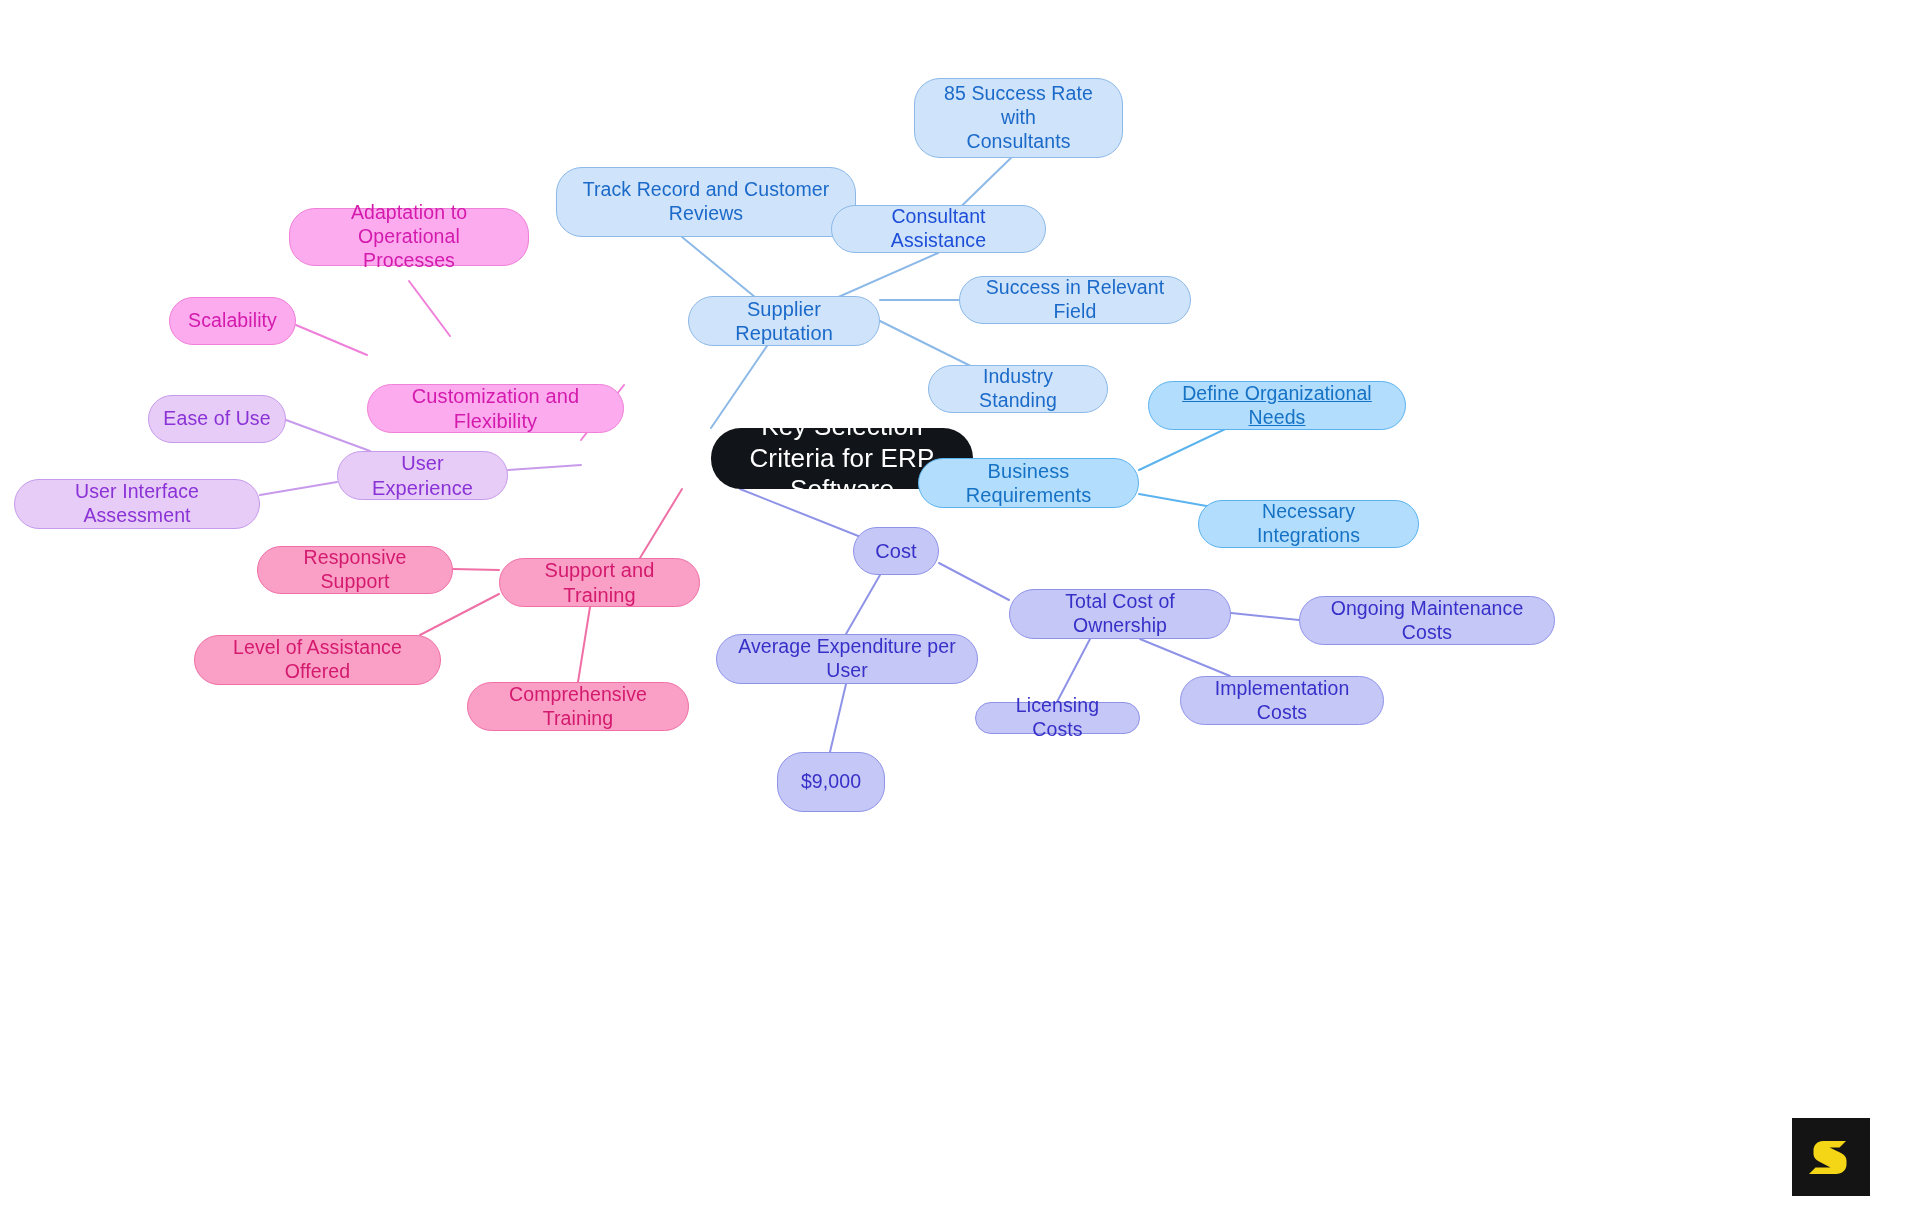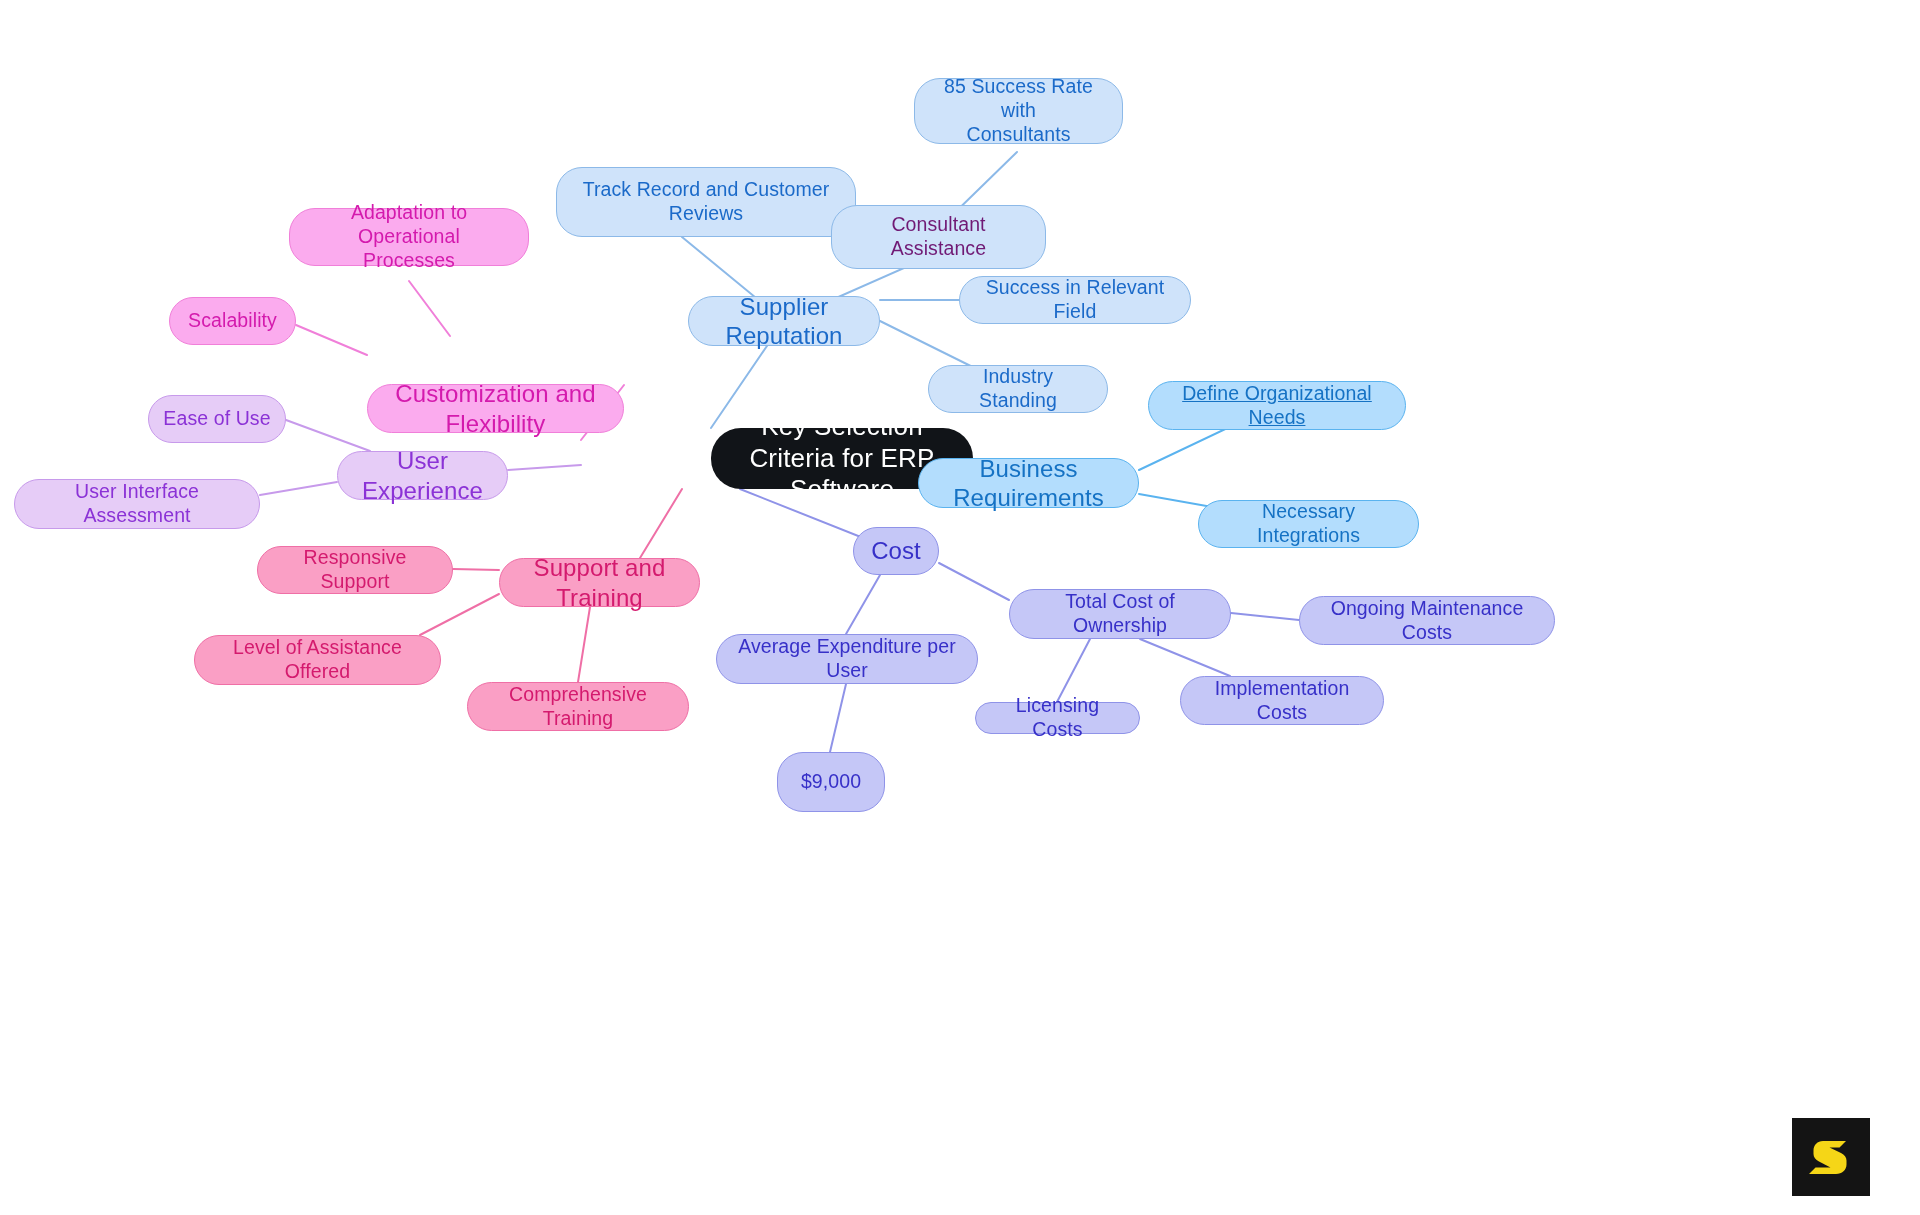--- a/index.html
+++ b/index.html
@@ -44,21 +44,21 @@
     letter-spacing: 0.1px;
   }
   .node.root {
     border-radius: 30px;
     border: none;
     color: #ffffff;
     background: #111418;
     font-size: 26px;
     letter-spacing: 0.2px;
   }
-  .node.lvl1 { font-size: 24px; }
+  .node.lvl1 { font-size: 20px; }
   .node.lvl2 { font-size: 19.5px; }
 
   #logo {
     position: absolute;
     left: 1792px;
     top: 1118px;
     width: 78px;
     height: 78px;
     background: #141414;
     display: flex;
@@ -98,22 +98,22 @@
       <line x1="624" y1="385" x2="581" y2="440" stroke="#f07fd9" stroke-width="2" stroke-linecap="round"></line>
       <line x1="450" y1="336" x2="409" y2="281" stroke="#f07fd9" stroke-width="2" stroke-linecap="round"></line>
       <line x1="367" y1="355" x2="296" y2="325" stroke="#f07fd9" stroke-width="2" stroke-linecap="round"></line>
     </svg>
   <div id="nodes">
       <div class="node root" style="left: 711px; top: 428px; width: 262px; height: 61px; background: rgb(17, 20, 24); color: rgb(255, 255, 255);">Key Selection Criteria for ERP
 Software</div>
       <div class="node lvl1" style="left: 688px; top: 296px; width: 192px; height: 50px; background: rgb(207, 227, 250); border-color: rgb(140, 185, 232); color: rgb(27, 106, 201);">Supplier Reputation</div>
       <div class="node lvl2" style="left: 556px; top: 167px; width: 300px; height: 70px; background: rgb(207, 227, 250); border-color: rgb(140, 185, 232); color: rgb(27, 106, 201);">Track Record and Customer
 Reviews</div>
-      <div class="node lvl2" style="left: 831px; top: 205px; width: 215px; height: 64px; background: rgb(207, 227, 250); border-color: rgb(140, 185, 232); color: #701a75;">Consultant Assistance</div>
-      <div class="node lvl2" style="left: 914px; top: 78px; width: 209px; height: 66px; background: rgb(207, 227, 250); border-color: rgb(140, 185, 232); color: rgb(27, 106, 201);">85 Success Rate with
+      <div class="node lvl2" style="left: 831px; top: 205px; width: 215px; height: 48px; background: rgb(207, 227, 250); border-color: rgb(140, 185, 232); color: #1d4ed8;">Consultant Assistance</div>
+      <div class="node lvl2" style="left: 914px; top: 78px; width: 209px; height: 80px; background: rgb(207, 227, 250); border-color: rgb(140, 185, 232); color: rgb(27, 106, 201);">85 Success Rate with
 Consultants</div>
       <div class="node lvl2" style="left: 959px; top: 276px; width: 232px; height: 48px; background: rgb(207, 227, 250); border-color: rgb(140, 185, 232); color: rgb(27, 106, 201);">Success in Relevant Field</div>
       <div class="node lvl2" style="left: 928px; top: 365px; width: 180px; height: 48px; background: rgb(207, 227, 250); border-color: rgb(140, 185, 232); color: rgb(27, 106, 201);">Industry Standing</div>
       <div class="node lvl1" style="left: 918px; top: 458px; width: 221px; height: 50px; background: rgb(179, 221, 253); border-color: rgb(90, 179, 239); color: rgb(21, 114, 196);">Business Requirements</div>
       <div class="node lvl2" style="left: 1148px; top: 381px; width: 258px; height: 49px; background: rgb(179, 221, 253); border-color: rgb(90, 179, 239); color: rgb(21, 114, 196); text-decoration: underline;">Define Organizational Needs</div>
       <div class="node lvl2" style="left: 1198px; top: 500px; width: 221px; height: 48px; background: rgb(179, 221, 253); border-color: rgb(90, 179, 239); color: rgb(21, 114, 196);">Necessary Integrations</div>
       <div class="node lvl1" style="left: 853px; top: 527px; width: 86px; height: 48px; background: rgb(197, 199, 247); border-color: rgb(143, 147, 232); color: rgb(55, 48, 200);">Cost</div>
       <div class="node lvl2" style="left: 716px; top: 634px; width: 262px; height: 50px; background: rgb(197, 199, 247); border-color: rgb(143, 147, 232); color: rgb(55, 48, 200);">Average Expenditure per User</div>
       <div class="node lvl2" style="left: 777px; top: 752px; width: 108px; height: 60px; background: rgb(197, 199, 247); border-color: rgb(143, 147, 232); color: rgb(55, 48, 200);">$9,000</div>
       <div class="node lvl2" style="left: 1009px; top: 589px; width: 222px; height: 50px; background: rgb(197, 199, 247); border-color: rgb(143, 147, 232); color: rgb(55, 48, 200);">Total Cost of Ownership</div>

